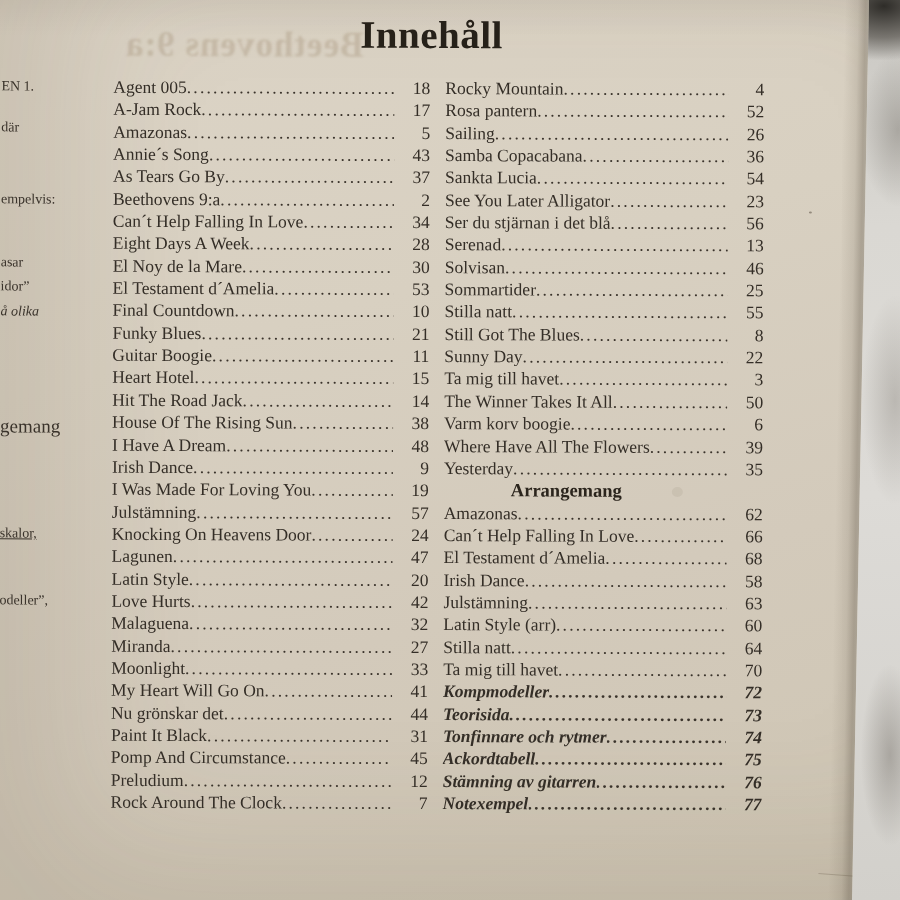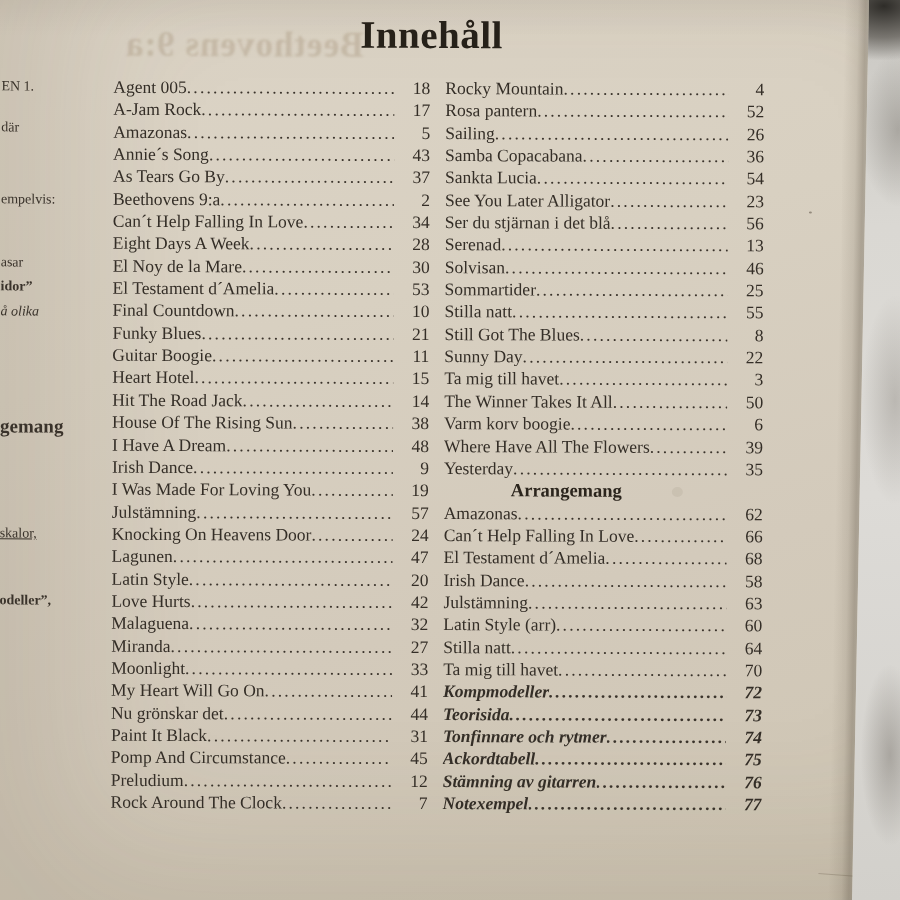--- a/index.html
+++ b/index.html
@@ -47,21 +47,21 @@
   .row .t{flex:0 0 auto;}
   .row .dots{flex:1 1 auto;overflow:hidden;white-space:nowrap;min-width:6px;color:#3a332b;}
   .row .dots::before{content:"...................................................................................";letter-spacing:2.2px;}
   .row .p{flex:0 0 auto;min-width:27px;padding-left:9px;text-align:right;}
   .row.bi{font-weight:700;font-style:italic;}
   .hrow{
     height:22.35px;line-height:22.35px;text-align:center;padding-right:74px;
     font-weight:700;font-size:18.5px;color:#2b251d;
   }
   .frag{position:absolute;left:0;font-size:14px;color:#3a332b;white-space:nowrap;line-height:1;}
-  .frag.b{font-weight:700;}
+  .frag.b{font-weight:400;}
   .f0{top:81px;}  .f1{top:122px;} .f2{top:194px;} .f3{top:221px;margin-top:36px;}
   .f4{top:281px;} .f5{top:306px;font-style:italic;} .f6{top:418px;font-size:19px;} .f7{top:528px;text-decoration:underline;}
   .f8{top:595px;font-size:14px;}
   .speck{position:absolute;border-radius:50%;background:rgba(80,70,58,0.5);}
   .s1{left:808px;top:210px;width:3px;height:2px;}
   .s2{left:672px;top:486px;width:11px;height:10px;background:rgba(120,105,85,0.10);}
   .corner-line{
     position:absolute;left:820px;top:873px;width:44px;height:1px;
     background:rgba(125,112,94,0.40);transform:rotate(4deg);
   }

